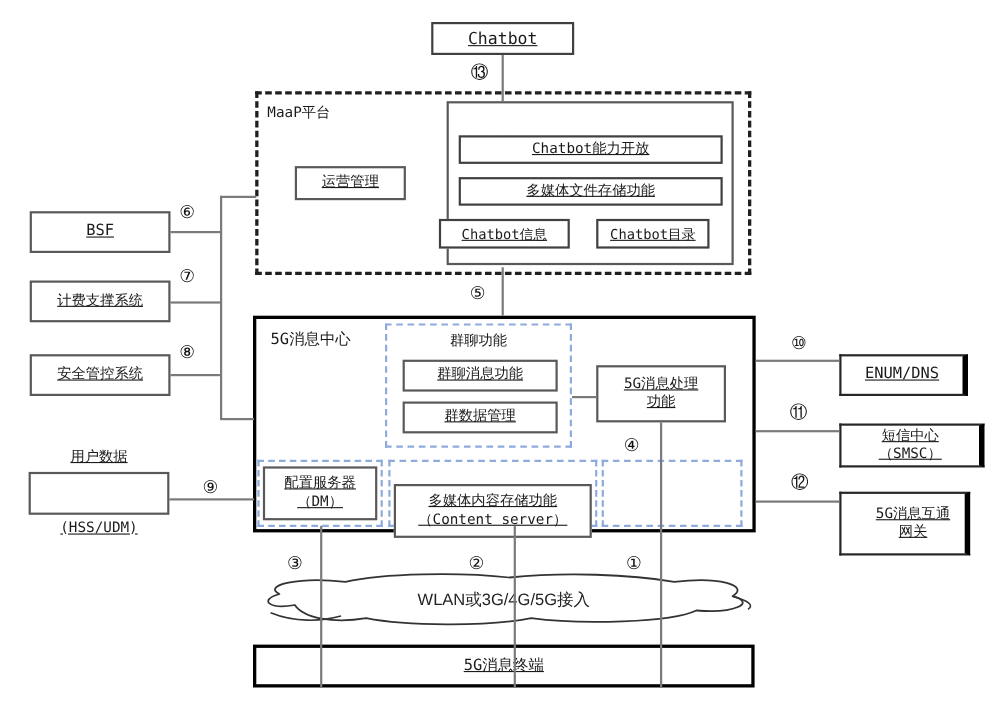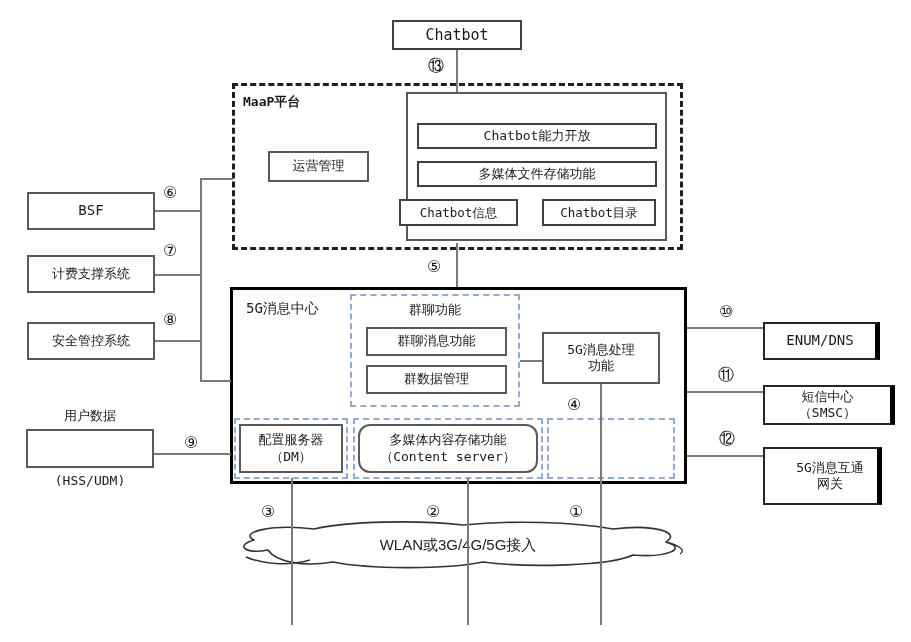--- a/index.html
+++ b/index.html
@@ -1,21 +1,21 @@
 <!DOCTYPE html>
 <html><head>
 <meta charset="utf-8">
 <style>
   html,body{margin:0;padding:0;background:#fff;}
   #canvas{
     position:relative;width:911px;height:642px;background:#ffffff;overflow:hidden;
     font-family:"DejaVu Sans Mono","Liberation Mono",monospace;color:#1a1a1a;
   }
   .node{position:absolute;display:flex;align-items:center;justify-content:center;
-        text-align:center;background:#fff;box-sizing:border-box;font-size:13px;line-height:1.25;}
+        text-align:center;background:#fff;box-sizing:border-box;font-size:13px;line-height:1.25;text-decoration:underline;}
   .col{flex-direction:column;text-align:right;}
   .b1{border:2px solid #404040;}
   .b2{border:2px solid #595959;}
   .thick{border:3px solid #000;}
   .rshadow{border:2px solid #262626;border-right:5px solid #000;margin-top:12px;}
   .dash-black{position:absolute;box-sizing:border-box;border:3px dashed #1f1f1f;background:transparent;}
   .dash-blue{position:absolute;box-sizing:border-box;border:2px dashed #8faadc;background:transparent;}
   .corner-label{position:absolute;font-size:13px;white-space:nowrap;}
   .vl{position:absolute;width:2px;background:#7a7a7a;}
   .hl{position:absolute;height:2px;background:#7a7a7a;}
@@ -23,30 +23,30 @@
   .cloud-text{position:absolute;text-align:center;font-family:"Liberation Sans","DejaVu Sans",sans-serif;
               font-size:15px;color:#222;}
   .small{font-size:12.5px;}
 </style>
 </head>
 <body>
 
 <div id="canvas">
 
   <div class="dash-black" style="left:232px;top:83px;width:451px;height:167px;"></div>
-  <div class="corner-label" style="left:243px;top:93px;font-weight:bold;">MaaP平台</div>
+  <div class="corner-label" style="left:243px;top:93px;">MaaP平台</div>
 
   <div class="node b2" style="left:268px;top:151px;width:101px;height:31px;">运营管理</div>
 
   <div class="node b2" style="left:406px;top:92px;width:261px;height:149px;"></div>
   <div class="corner-label" style="left:418px;top:99px;margin-top:22px;">基础功能</div>
   <div class="node b1" style="left:417px;top:123px;width:240px;height:26px;">Chatbot能力开放</div>
   <div class="node b1" style="left:417px;top:161px;width:240px;height:26px;">多媒体文件存储功能</div>
   <div class="node b1 small" style="left:399px;top:199px;width:119px;height:27px;">Chatbot信息</div>
-  <div class="node b1 small" style="left:542px;top:199px;width:114px;height:27px;">Chatbot目录</div>
+  <div class="node b1 small" style="left:542px;top:199px;width:103px;height:27px;">Chatbot目录</div>
 
   <div class="node b1" style="left:392px;top:20px;width:130px;height:30px;font-size:15px;">Chatbot</div>
 
   <div class="node thick" style="left:230px;top:287px;width:457px;height:197px;justify-content:flex-start;align-items:flex-start;"></div>
   <div class="corner-label" style="left:246px;top:300px;font-size:14px;">5G消息中心</div>
 
   <div class="dash-blue" style="left:350px;top:294px;width:170px;height:113px;"></div>
   <div class="corner-label" style="left:350px;top:301px;width:170px;text-align:center;">群聊功能</div>
   <div class="node b2" style="left:366px;top:327px;width:141px;height:29px;">群聊消息功能</div>
   <div class="node b2" style="left:366px;top:365px;width:141px;height:29px;">群数据管理</div>
@@ -56,21 +56,21 @@
     <span>功能</span>
   </div>
 
   <div class="dash-blue" style="left:234px;top:418px;width:114px;height:61px;"></div>
   <div class="node b2 col" style="left:239px;top:424px;width:104px;height:49px;">
     <span>配置服务器</span>
     <span>（DM）</span>
   </div>
 
   <div class="dash-blue" style="left:353px;top:418px;width:190px;height:61px;"></div>
-  <div class="node b2 col" style="left:358px;top:424px;width:180px;height:49px;border-radius:12px;">
+  <div class="node b2 col" style="left:358px;top:440px;width:180px;height:49px;">
     <span>多媒体内容存储功能</span>
     <span>（Content server）</span>
   </div>
 
   <div class="dash-blue" style="left:547px;top:418px;width:128px;height:61px;"></div>
 
   <div class="node b2" style="left:27px;top:192px;width:128px;height:38px;font-size:14px;">BSF</div>
   <div class="node b2" style="left:27px;top:255px;width:128px;height:38px;">计费支撑系统</div>
   <div class="node b2" style="left:27px;top:322px;width:128px;height:38px;">安全管控系统</div>
   <div class="node b2 col" style="left:26px;top:429px;width:128px;height:39px;gap:48px;">
@@ -90,20 +90,21 @@
 
   <svg style="position:absolute;left:228px;top:520px;" width="464" height="52" viewBox="0 0 464 52">
     <path d="M40 30 C18 34 6 26 26 20 C10 12 44 4 86 9 C120 1 190 0 235 5
              C285 0 345 2 385 9 C425 4 454 12 438 22 C460 28 440 38 405 35
              C382 46 300 48 255 42 C215 50 140 49 105 42 C75 47 48 42 40 30 Z" fill="#ffffff" stroke="#333333" stroke-width="1.6" stroke-linejoin="round"></path>
     <path d="M18 37 C40 46 64 45 82 40" fill="none" stroke="#333333" stroke-width="1.4"></path>
     <path d="M438 22 C452 26 458 30 452 34" fill="none" stroke="#333333" stroke-width="1.4"></path>
   </svg>
   <div class="cloud-text" style="left:230px;top:536px;width:456px;">WLAN或3G/4G/5G接入</div>
 
+  <div class="node thick" style="left:230px;top:586px;width:456px;height:39px;font-size:14px;">5G消息终端</div>
 
   <div class="vl" style="left:456px;top:50px;height:42px;"></div>
   <div class="vl" style="left:456px;top:243px;height:44px;"></div>
 
   <div class="vl" style="left:200px;top:178px;height:203px;"></div>
   <div class="hl" style="left:200px;top:178px;width:33px;"></div>
   <div class="hl" style="left:200px;top:380px;width:31px;"></div>
   <div class="hl" style="left:155px;top:210px;width:46px;"></div>
   <div class="hl" style="left:155px;top:274px;width:46px;"></div>
   <div class="hl" style="left:155px;top:340px;width:46px;"></div>

